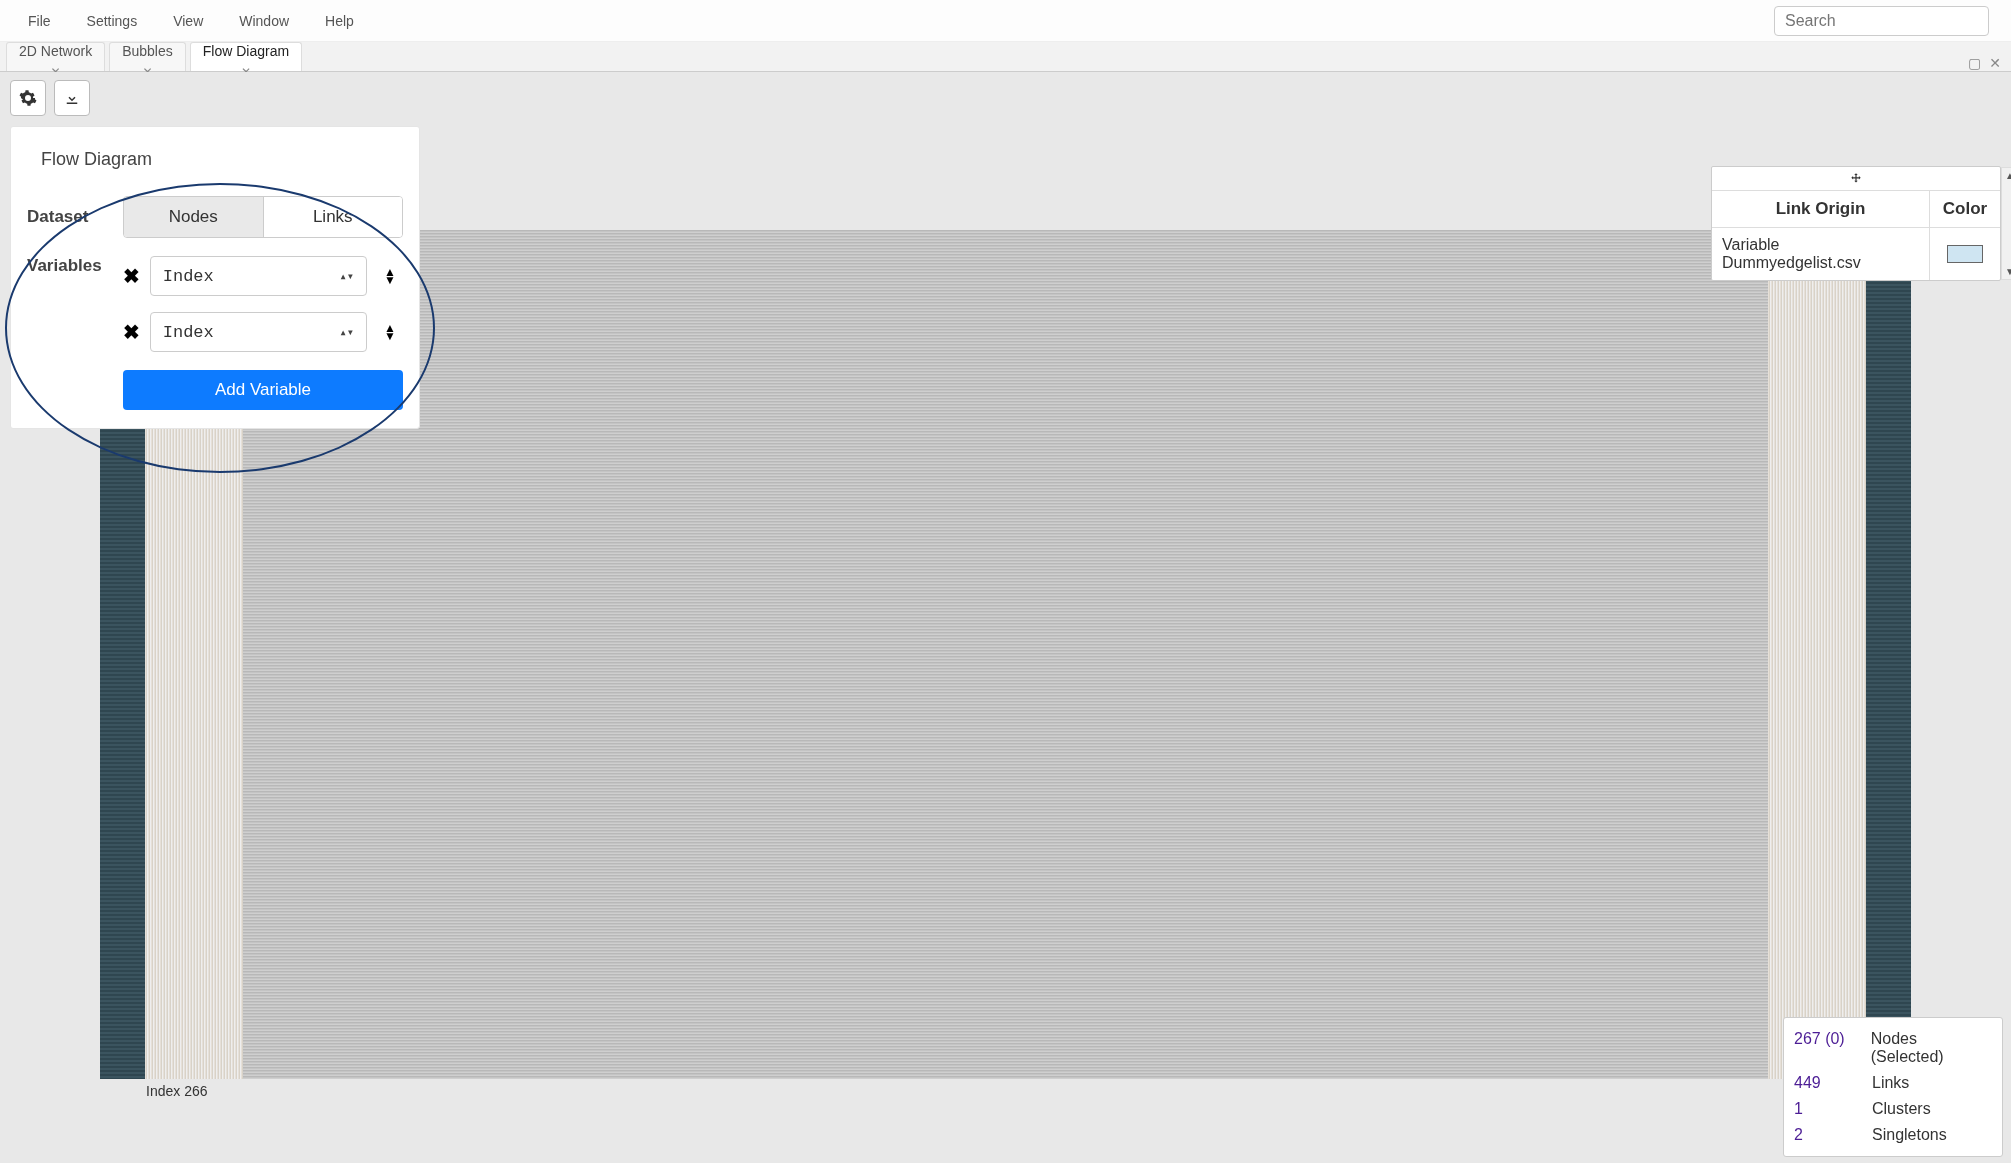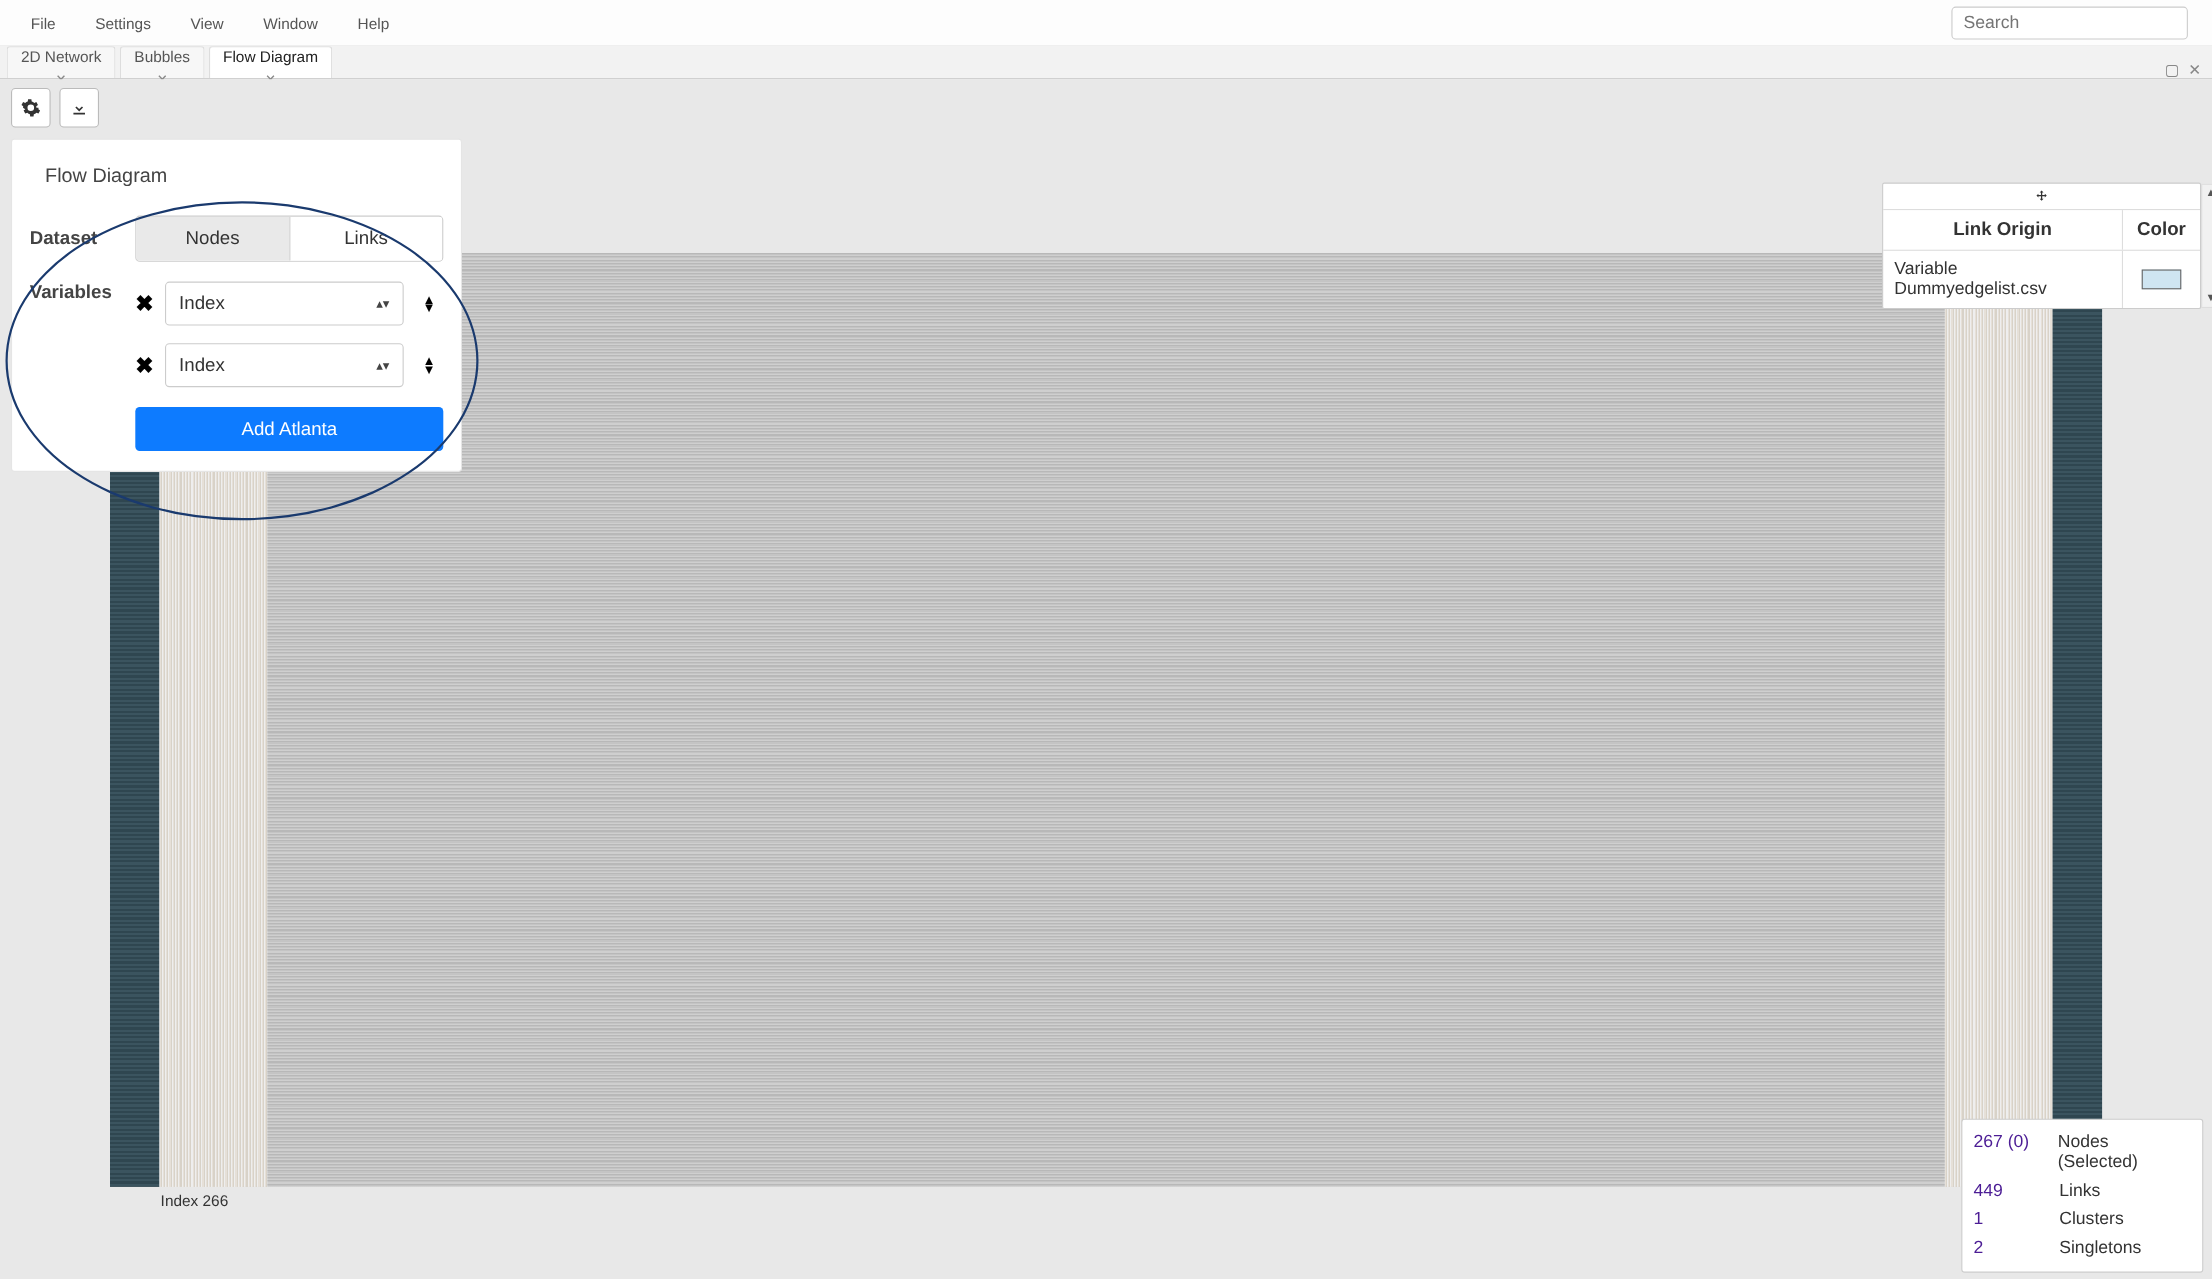--- a/index.html
+++ b/index.html
@@ -31,21 +31,21 @@
   .config-panel .panel-tab { display:inline-block; padding:8px 14px 6px 14px; font-size:18px; color:#444; border-bottom:2px solid transparent; }
   .config-row { display:flex; align-items:center; margin-top:18px; gap:10px; }
   .config-row .row-label { width:86px; font-size:17px; color:#444;font-weight:bold; }
   .seg-control { display:flex; border:1px solid #ccc; border-radius:4px; overflow:hidden; flex:1; }
   .seg-control .seg { flex:1; text-align:center; padding:10px 10px; font-size:17px; background:#fff; cursor:pointer; }
   .seg-control .seg.active { background:#e9e9e9; }
   .seg-control .seg + .seg { border-left:1px solid #ccc; }
   .var-row { display:flex; align-items:center; gap:10px; margin-top:16px; margin-left:96px; }
   .var-row.first { margin-top:0; }
   .var-remove { font-size:20px; font-weight:900; cursor:pointer; color:#000; }
-  .var-select { flex:1; display:flex; align-items:center; justify-content:space-between; height:40px; border:1px solid #ccc; border-radius:4px; padding:0 12px; font-size:17px; background:#fff; cursor:pointer; }
+  .var-select { flex:1; display:flex; align-items:center; justify-content:space-between; height:40px; border:1px solid #ccc; border-radius:4px; padding:0 12px; font-size:17px; background:#fff; cursor:pointer;font-family:Liberation Mono, monospace; }
   .var-select .caret { font-size:12px; color:#444; }
   .var-sort { width:26px; display:flex; flex-direction:column; align-items:center; line-height:8px; cursor:pointer; }
   .var-sort .tri { font-size:12px; color:#000; }
   .add-var-btn { margin-top:18px; margin-left:96px; width:calc(100% - 96px); height:40px; background:#0d7bff; color:#fff; font-size:17px; border:none; border-radius:4px; cursor:pointer; }
 
   
   .highlight-ellipse { position:absolute; top:56px; left:-6px; width:430px; height:290px; border:2px solid #1a3a6e; border-radius:50%; pointer-events:none; z-index:6; }
 
   
   .flow-viz { position:absolute; top:158px; left:100px; right:100px; bottom:84px; z-index:1; }
@@ -159,21 +159,21 @@
           <span class="var-remove">✖</span>
           <div class="var-select">
             <span>Index</span>
             <span class="caret">▴▾</span>
           </div>
           <div class="var-sort">
             <span class="tri">▲</span>
             <span class="tri">▼</span>
           </div>
         </div>
-        <button class="add-var-btn" style="margin-left:0;width:100%">Add Atlanta</button>
+        <button class="add-var-btn" style="margin-left:0;width:100%">Add Variable</button>
       </div>
     </div>
 
     <div class="highlight-ellipse"></div>
   </div>
 
   <div class="flow-viz">
     <div class="flow-center-band"></div>
     <div class="flow-col left">
       <div class="flow-dark"></div>

